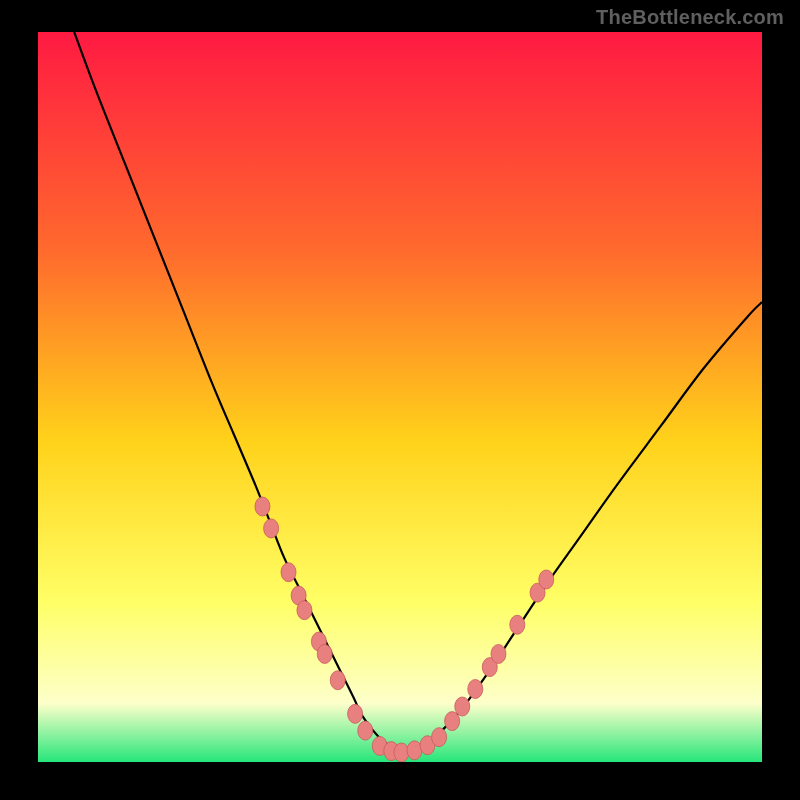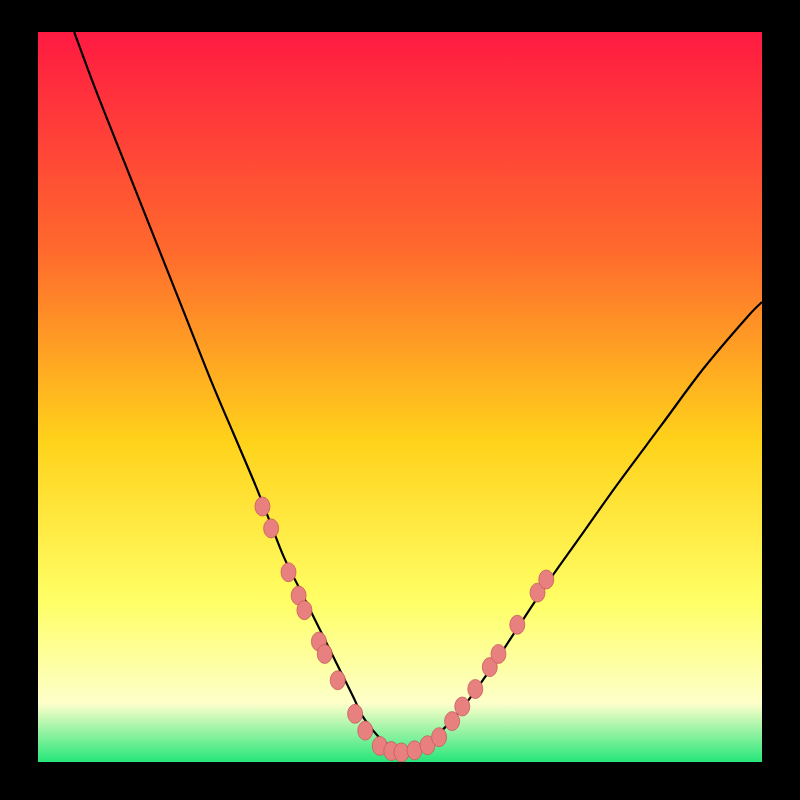--- a/index.html
+++ b/index.html
@@ -37,20 +37,21 @@
   svg {
     display: block;
     width: 100%;
     height: 100%;
   }
 </style>
 </head>
 <body>
 
 <div class="frame">
+  <div class="watermark">TheBottleneck.com</div>
   <div class="plot">
     <svg viewBox="0 0 724 730" preserveAspectRatio="none">
       <defs>
         <linearGradient id="bg-grad" x1="0" y1="0" x2="0" y2="1">
           <stop id="g0" offset="0%" stop-color="#ff1a42"></stop>
           <stop id="g1" offset="30%" stop-color="#ff6a2d"></stop>
           <stop id="g2" offset="56%" stop-color="#ffd21a"></stop>
           <stop id="g3" offset="78%" stop-color="#ffff66"></stop>
           <stop id="g4" offset="92%" stop-color="#fdffca"></stop>
           <stop id="g5" offset="100%" stop-color="#26e67a"></stop>

